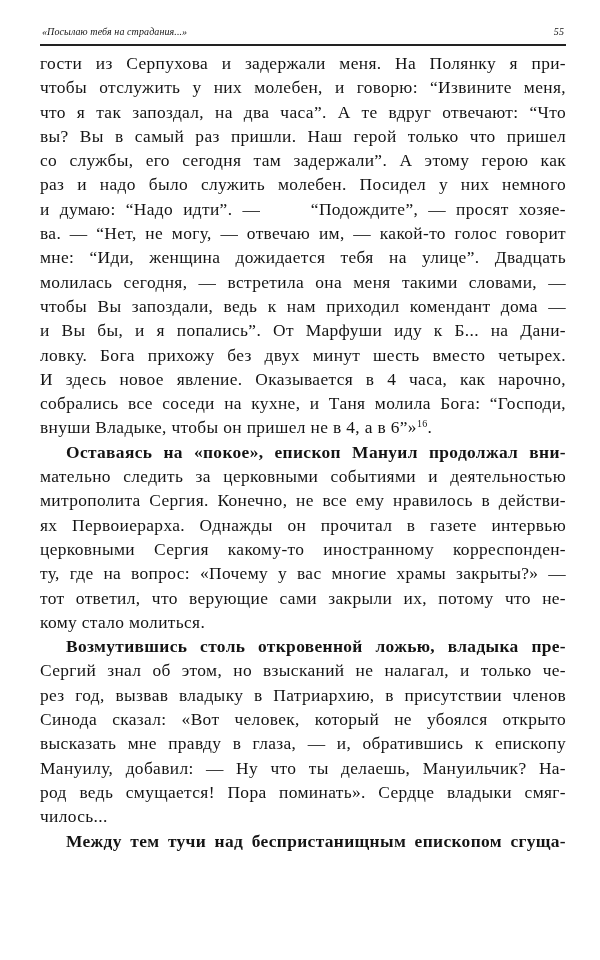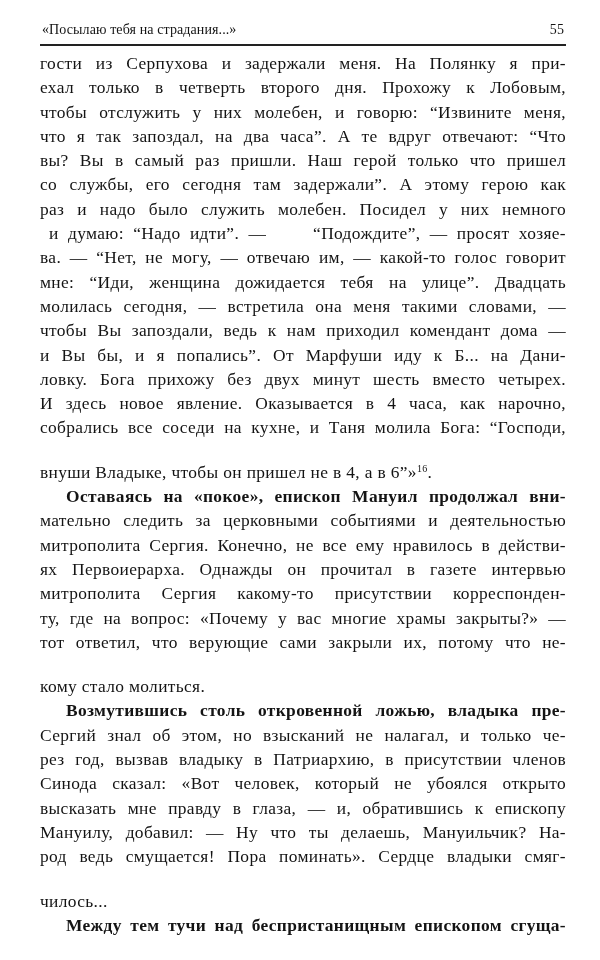--- a/index.html
+++ b/index.html
@@ -3,76 +3,76 @@
 <meta charset="utf-8">
 <style>
   html, body { margin: 0; padding: 0; background: #ffffff; }
   body { width: 600px; height: 960px; overflow: hidden; position: relative; }
   .page {
     position: absolute; left: 40px; top: 20px; width: 526px;
     color: #141414;
     font-family: "DejaVu Serif", serif;
   }
   .running-head {
-    display: flex; justify-content: space-between; align-items: flex-start;
-    font-size: 14px; line-height: 20px; height: 22px;
+    display: flex; justify-content: space-between; align-items: flex-end;
+    font-size: 10px; line-height: 20px; height: 22px;
     font-family: "Liberation Serif", serif;
     padding: 0 2px;
     letter-spacing: 0.1px;
+    font-style: italic;
   }
   .rule { height: 2px; background: #222; margin-top: 2px; margin-bottom: 5px; }
   .body-text {
     font-size: 17.4px; line-height: 24.3px;
     font-family: "Liberation Serif", serif;
     text-align: justify;
     letter-spacing: 0.35px;
   }
   .line { display: block; text-align: justify; text-align-last: justify; white-space: nowrap; height: 24.3px; overflow: visible; }
-  .line.last { text-align-last: left; margin-top: 20px; }
+  .line.last { text-align-last: left; }
   .line.indent { padding-left: 26px; font-weight: bold; }
   sup { font-size: 10px; line-height: 0; vertical-align: 6px; }
 </style>
 </head>
 <body>
 
 <div class="page">
   <div class="running-head">
     <span>«Посылаю тебя на страдания...»</span>
     <span>55</span>
   </div>
   <div class="rule"></div>
 
   <div class="body-text">
 
     <div>
       <span class="line">гости из Серпухова и задержали меня. На Полянку я при-</span>
-      <span class="line">ехал только в четверть второго дня. Прохожу к Лобовым,</span>
       <span class="line">чтобы отслужить у них молебен, и говорю: “Извините меня,</span>
       <span class="line">что я так запоздал, на два часа”. А те вдруг отвечают: “Что</span>
       <span class="line">вы? Вы в самый раз пришли. Наш герой только что пришел</span>
       <span class="line">со службы, его сегодня там задержали”. А этому герою как</span>
       <span class="line">раз и надо было служить молебен. Посидел у них немного</span>
-      <span class="line" style="white-space: pre; margin-left: 9px;">и думаю: “Надо идти”. —     “Подождите”, — просят хозяе-</span>
+      <span class="line" style="white-space: pre;">и думаю: “Надо идти”. —     “Подождите”, — просят хозяе-</span>
       <span class="line">ва. — “Нет, не могу, — отвечаю им, — какой-то голос говорит</span>
       <span class="line">мне: “Иди, женщина дожидается тебя на улице”. Двадцать</span>
       <span class="line">молилась сегодня, — встретила она меня такими словами, —</span>
       <span class="line">чтобы Вы запоздали, ведь к нам приходил комендант дома —</span>
       <span class="line">и Вы бы, и я попались”. От Марфуши иду к Б... на Дани-</span>
       <span class="line">ловку. Бога прихожу без двух минут шесть вместо четырех.</span>
       <span class="line">И здесь новое явление. Оказывается в 4 часа, как нарочно,</span>
       <span class="line">собрались все соседи на кухне, и Таня молила Бога: “Господи,</span>
       <span class="line last"><span>внуши Владыке, чтобы он пришел не в 4, а в 6”»</span><sup>16</sup><span>.</span></span>
     </div>
 
     <div>
       <span class="line indent">Оставаясь на «покое», епископ Мануил продолжал вни-</span>
       <span class="line">мательно следить за церковными событиями и деятельностью</span>
       <span class="line">митрополита Сергия. Конечно, не все ему нравилось в действи-</span>
       <span class="line">ях Первоиерарха. Однажды он прочитал в газете интервью</span>
-      <span class="line">митрополита Сергия какому-то присутствии корреспонден-</span>
+      <span class="line">церковными Сергия какому-то иностранному корреспонден-</span>
       <span class="line">ту, где на вопрос: «Почему у вас многие храмы закрыты?» —</span>
       <span class="line">тот ответил, что верующие сами закрыли их, потому что не-</span>
       <span class="line last">кому стало молиться.</span>
     </div>
 
     <div>
       <span class="line indent">Возмутившись столь откровенной ложью, владыка пре-</span>
       <span class="line">Сергий знал об этом, но взысканий не налагал, и только че-</span>
       <span class="line">рез год, вызвав владыку в Патриархию, в присутствии членов</span>
       <span class="line">Синода сказал: «Вот человек, который не убоялся открыто</span>

